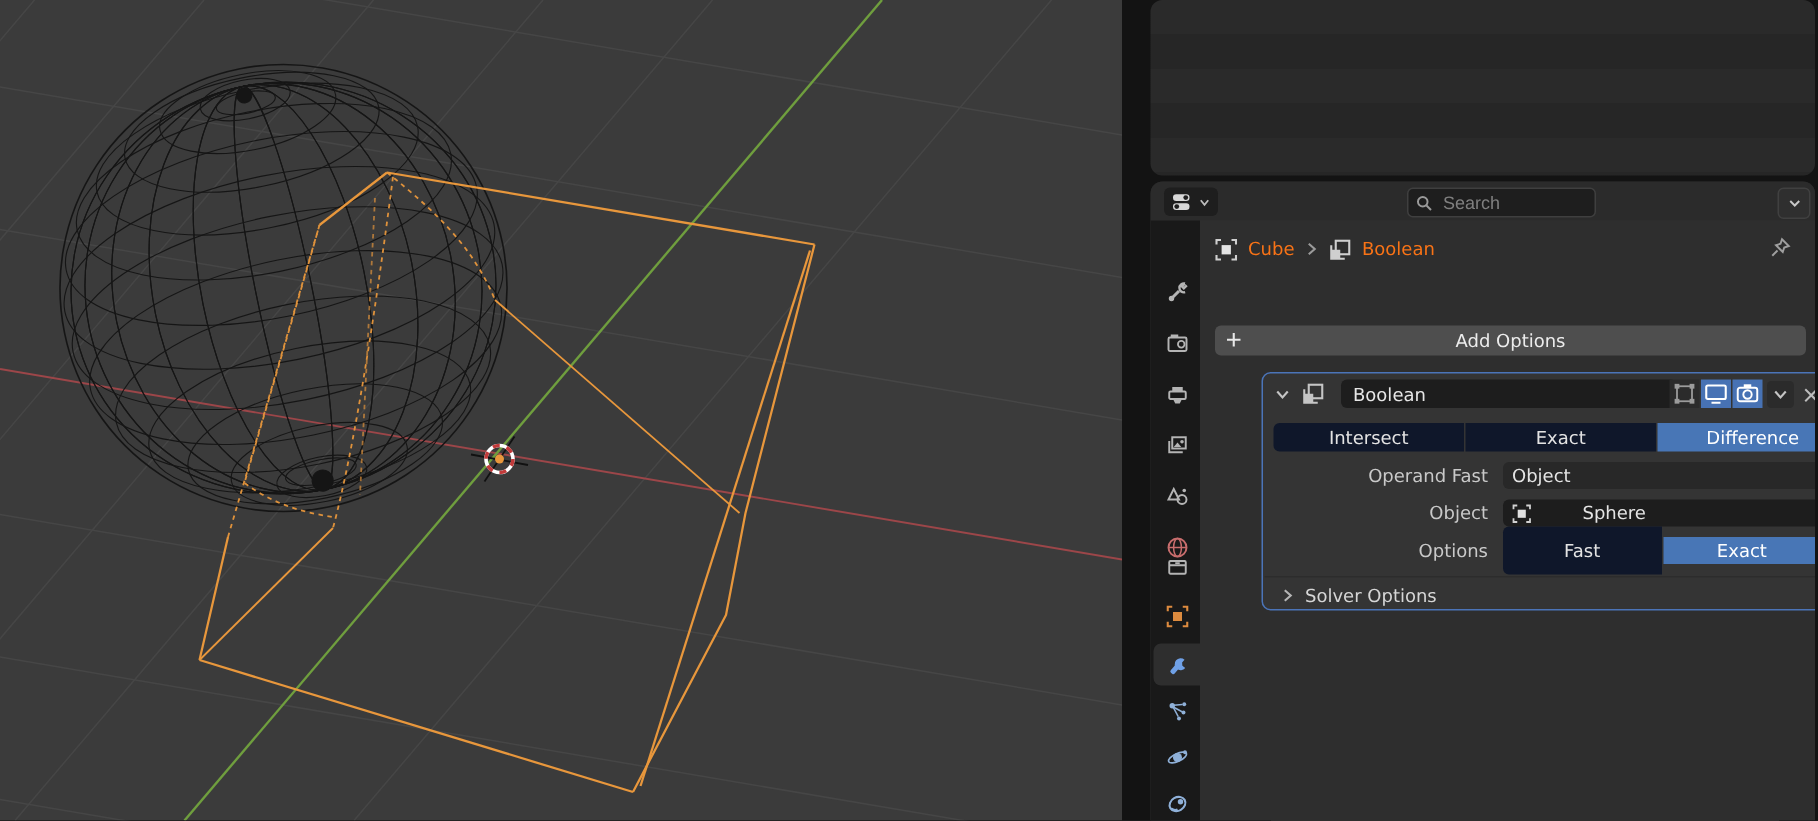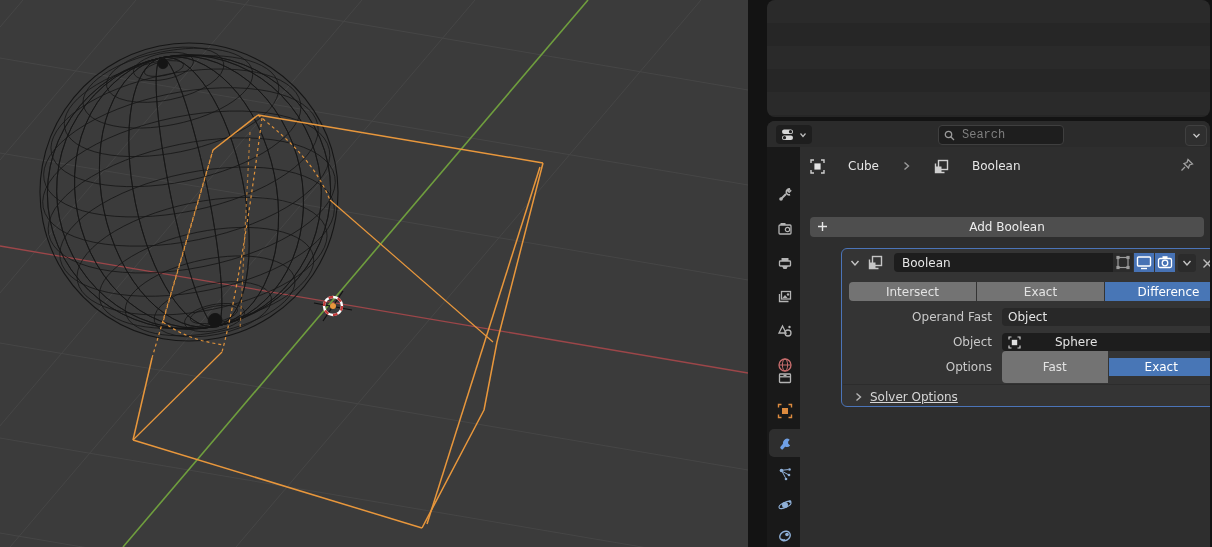--- a/index.html
+++ b/index.html
@@ -15,61 +15,61 @@
   
   #props{left:767px;top:121px;width:443px;height:426px;background:#2e2e2e;
          border-radius:8px 8px 0 0;overflow:hidden;}
   #props-header{left:0;top:0;width:443px;height:26px;background:#2b2b2b;}
   .hdr-btn{height:19px;background:#1e1e1e;border-radius:4px;display:flex;align-items:center;
            justify-content:center;gap:2px;}
   #editor-type-btn{left:9px;top:4px;width:36px;}
   #hdr-search{left:171px;top:4px;width:114px;height:18px;background:#1e1e1e;border:1px solid #3f3f3f;
               border-radius:4px;display:flex;align-items:center;padding:0 5px;gap:5px;}
   #hdr-search input{background:transparent;border:none;outline:none;color:#bdbdbd;width:80px;
-                    font-family:Liberation Mono, monospace;font-size:12px;}
+                    font-family:Liberation Sans, sans-serif;font-size:12px;}
   #hdr-search input::placeholder{color:#7f7f7f;}
   #hdr-menu-btn{left:418px;top:4px;width:20px;background:#2f2f2f;border:1px solid #404040;}
   
   #tabstrip{left:0;top:26px;width:33px;height:400px;background:#191919;}
   .ptab{position:absolute;left:2px;width:31px;height:28px;display:flex;align-items:center;
         justify-content:center;border-radius:5px 0 0 5px;}
   .ptab.active{background:#2e2e2e;}
   
   #props-main{left:33px;top:26px;width:410px;height:400px;background:#2e2e2e;}
-  #breadcrumb{left:10px;top:10px;height:18px;display:flex;align-items:center;gap:23px;color:#e5e5e5;}
+  #breadcrumb{left:10px;top:10px;height:18px;display:flex;align-items:center;gap:7px;color:#f97316;}
   #pin{left:380px;top:11px;}
   #add-modifier{left:10px;top:70px;width:394px;height:20px;background:#4e4e4e;border-radius:4px;
                 display:flex;align-items:center;justify-content:center;color:#ececec;}
   #add-modifier .plus{position:absolute;left:7px;top:4px;}
   
   #mod-panel{left:41px;top:101px;width:396px;height:157px;background:#343434;
              border:1px solid #4b74b8;border-radius:6px;}
   .mod-row{position:absolute;left:0;width:396px;height:18px;display:flex;align-items:center;}
   .row-label{position:absolute;left:0;width:150px;text-align:right;color:#c9c9c9;}
   #mod-header{top:4px;height:20px;}
   .icon-btn{display:flex;align-items:center;justify-content:center;border-radius:3px;height:18px;}
   #mod-name{position:absolute;left:52px;top:0;width:216px;height:19px;background:#1d1d1d;
             border-radius:4px;color:#e6e6e6;display:flex;align-items:center;padding-left:8px;}
   .toggle{position:absolute;top:0;width:20px;height:19px;}
   .toggle.on{background:#4772b4;}
   .toggle.off{background:#2b2b2b;}
   #seg-op{position:absolute;left:7px;top:33px;width:383px;height:19px;display:flex;gap:1px;}
-  .seg{flex:1;background:#737373;display:flex;align-items:center;justify-content:center;color:#e3e3e3;}
+  .seg{flex:1;background:#0f172a;display:flex;align-items:center;justify-content:center;color:#e3e3e3;}
   .seg.sel{background:#4876b6;color:#ffffff;}
   .seg:first-child{border-radius:4px 0 0 4px;}
   .seg:last-child{border-radius:0 4px 4px 0;}
   .ctrl{position:absolute;left:160px;width:212px;height:18px;border-radius:4px;display:flex;
         align-items:center;color:#e4e4e4;}
   .dropdown{background:#282828;padding:0 6px;justify-content:space-between;}
   .objfield{background:#1d1d1d;padding:0 6px;gap:6px;}
   .objfield .grow{flex:1;margin-left:28px;}
   #seg-solver{left:160px;width:212px;display:flex;gap:1px;padding:0;background:none;}
   #divider{position:absolute;left:1px;top:135px;width:393px;height:1px;background:#2c2c2c;}
   #subpanel{position:absolute;left:12px;top:140px;height:16px;display:flex;align-items:center;
-            gap:7px;color:#d6d6d6;text-decoration:underline;}
+            gap:7px;color:#d6d6d6;}
   svg{display:block;}
 </style>
 </head>
 <body>
 
 <div id="viewport" class="abs">
   <svg width="748" height="547" viewBox="0 0 748 547">
     <g id="grid-g">
         <line x1="0" y1="-37" x2="748" y2="90" stroke="#464646" stroke-width="1"></line>
         <line x1="0" y1="58" x2="748" y2="185" stroke="#464646" stroke-width="1"></line>
@@ -290,21 +290,21 @@
     <svg id="pin" class="abs" width="14" height="14" viewBox="0 0 14 14">
       <path d="M8,1.5 L12.5,6 L9.5,7 L8.5,10 L4,5.5 L7,4.5 Z" fill="none" stroke="#9f9f9f" stroke-width="1.3"></path>
       <line x1="5" y1="9" x2="1.5" y2="12.5" stroke="#9f9f9f" stroke-width="1.3"></line>
     </svg>
 
     <div id="add-modifier" class="abs">
       <svg class="plus" width="11" height="11" viewBox="0 0 11 11">
         <line x1="5.5" y1="1" x2="5.5" y2="10" stroke="#e8e8e8" stroke-width="1.4"></line>
         <line x1="1" y1="5.5" x2="10" y2="5.5" stroke="#e8e8e8" stroke-width="1.4"></line>
       </svg>
-      <span>Add Boolean</span>
+      <span>Add Options</span>
     </div>
 
     <div id="mod-panel" class="abs">
 
       <div class="mod-row" id="mod-header">
         <div class="icon-btn abs" style="left:5px;width:16px">
           <svg width="10" height="10" viewBox="0 0 10 10">
               <polyline points="1.5,3 5,7 8.5,3" fill="none" stroke="#c5c5c5" stroke-width="1.4"></polyline>
             </svg>
         </div>

